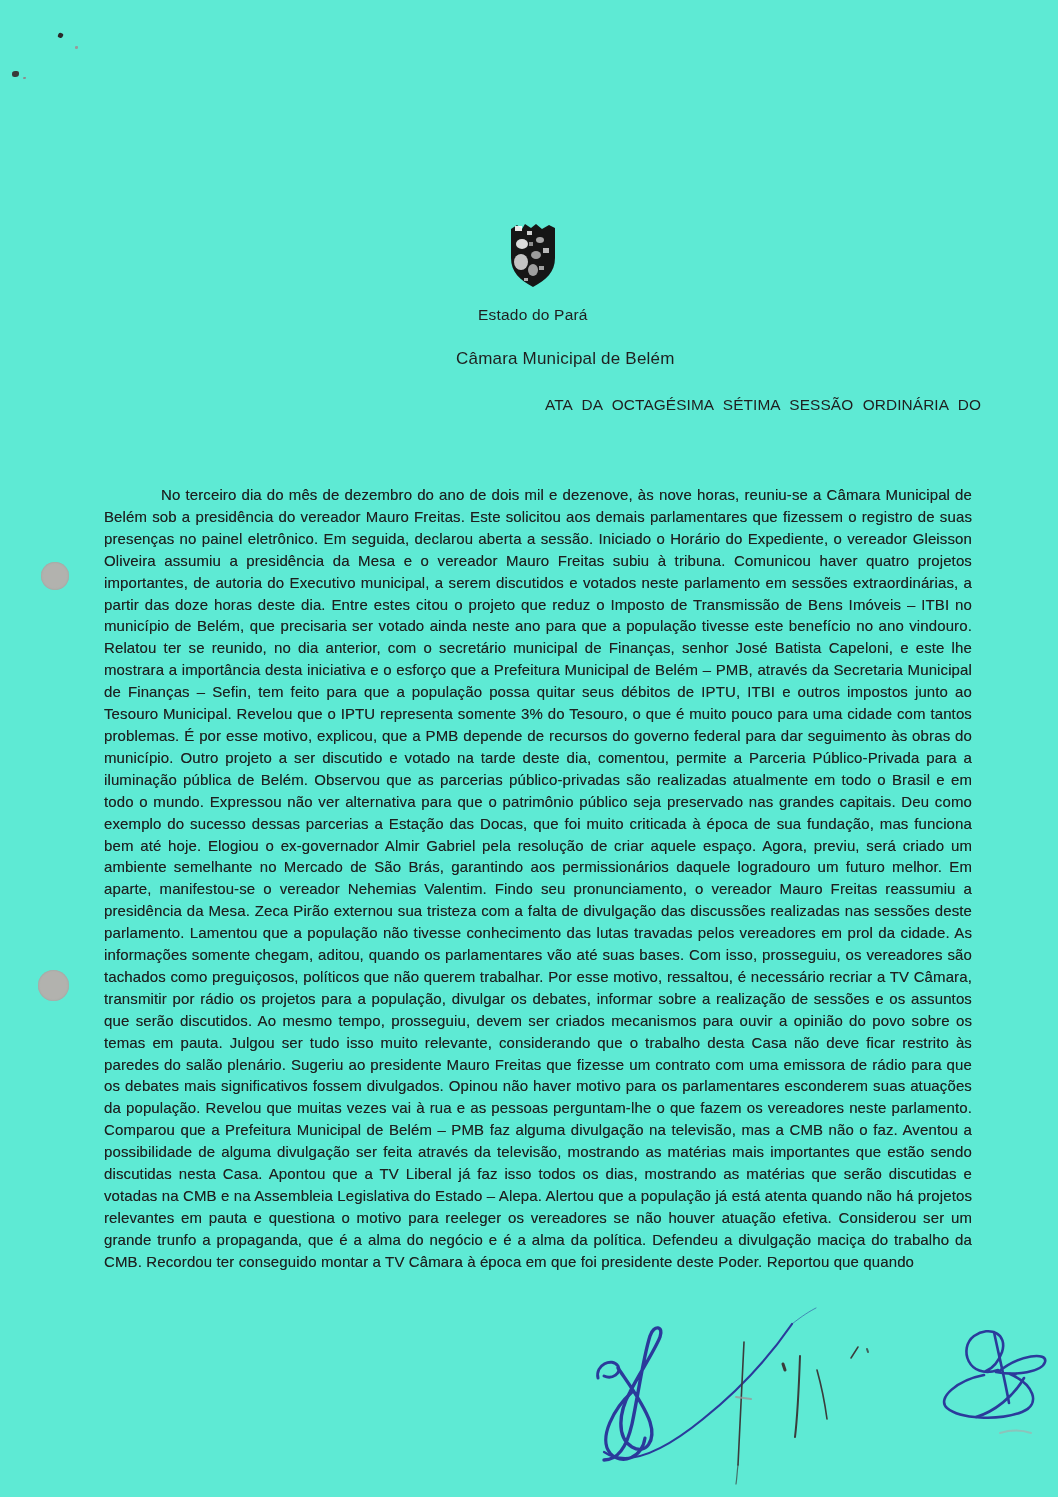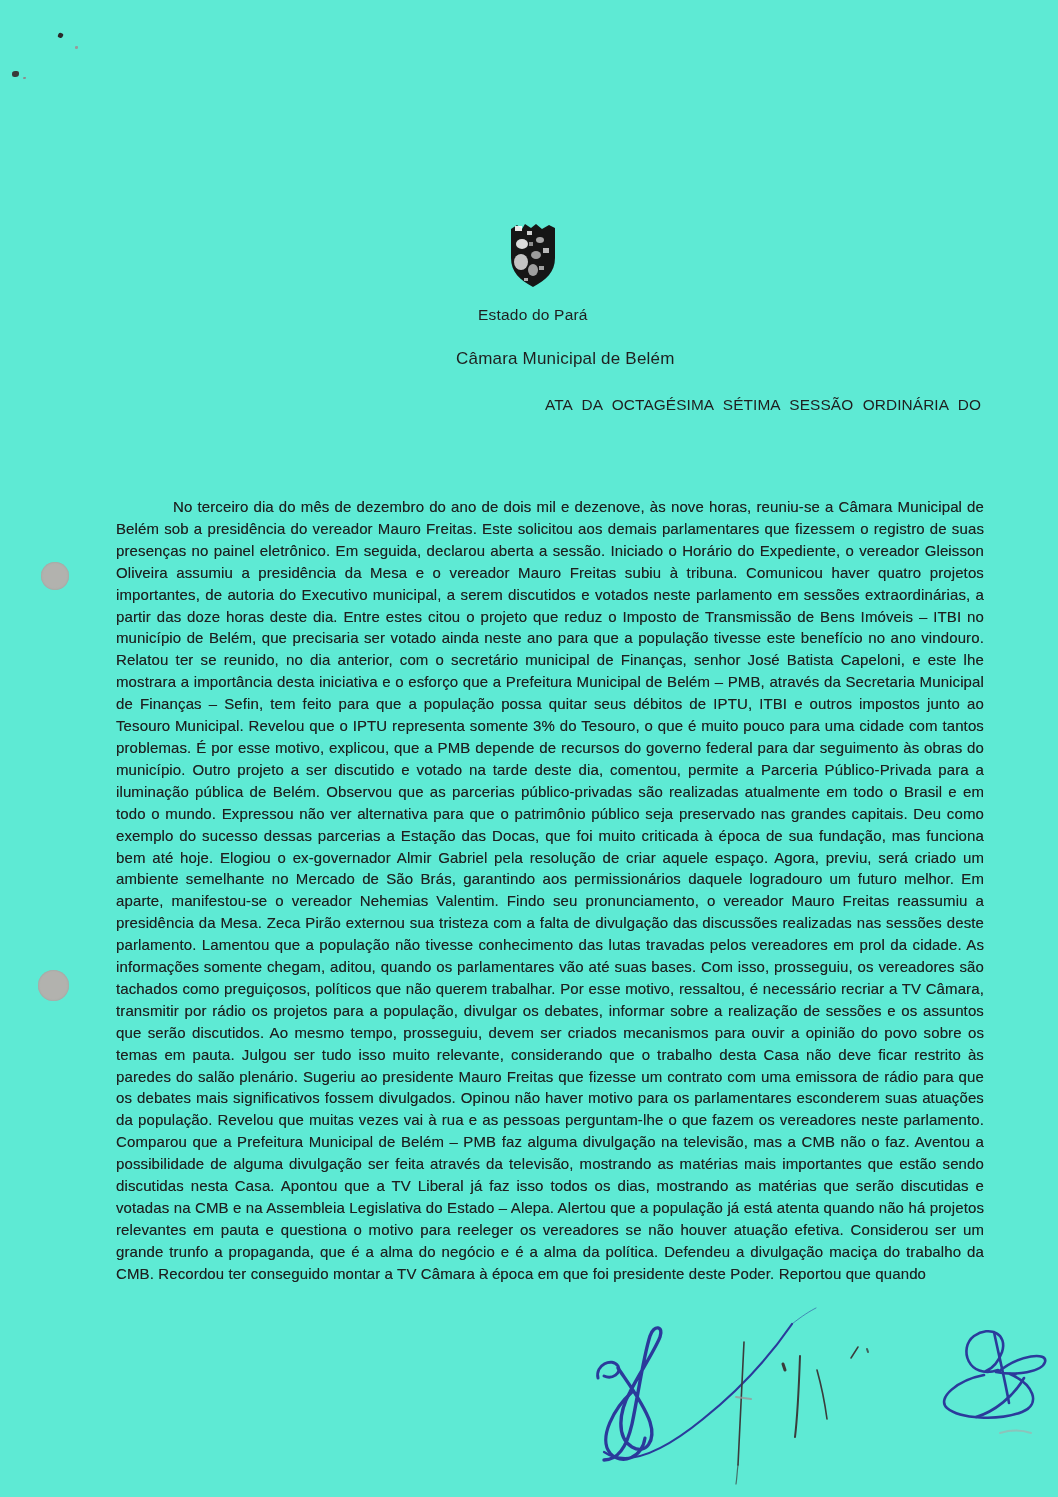--- a/index.html
+++ b/index.html
@@ -43,21 +43,21 @@
   .title-block {
     position: absolute; left: 533px; top: 393px; width: 436px;
     font-size: 15.4px; line-height: 23px; letter-spacing: 0.1px; margin-left: 12px;
   }
   .title-line { text-align: justify; text-align-last: justify; }
   .title-line.last { text-align-last: left; }
 
   
   .body-paragraph {
     position: absolute; left: 104px; top: 484px; width: 868px;
-    margin: 12px;
+    margin: 0;
     font-size: 15px; line-height: 21.9px; letter-spacing: 0.12px;
     text-align: justify;
     text-indent: 57px;
     text-shadow: 0 0 0.4px rgba(0,0,0,0.45);
   }
 
   
   .signatures { position: absolute; left: 570px; top: 1300px; width: 488px; height: 197px; }
 </style>
 </head>

